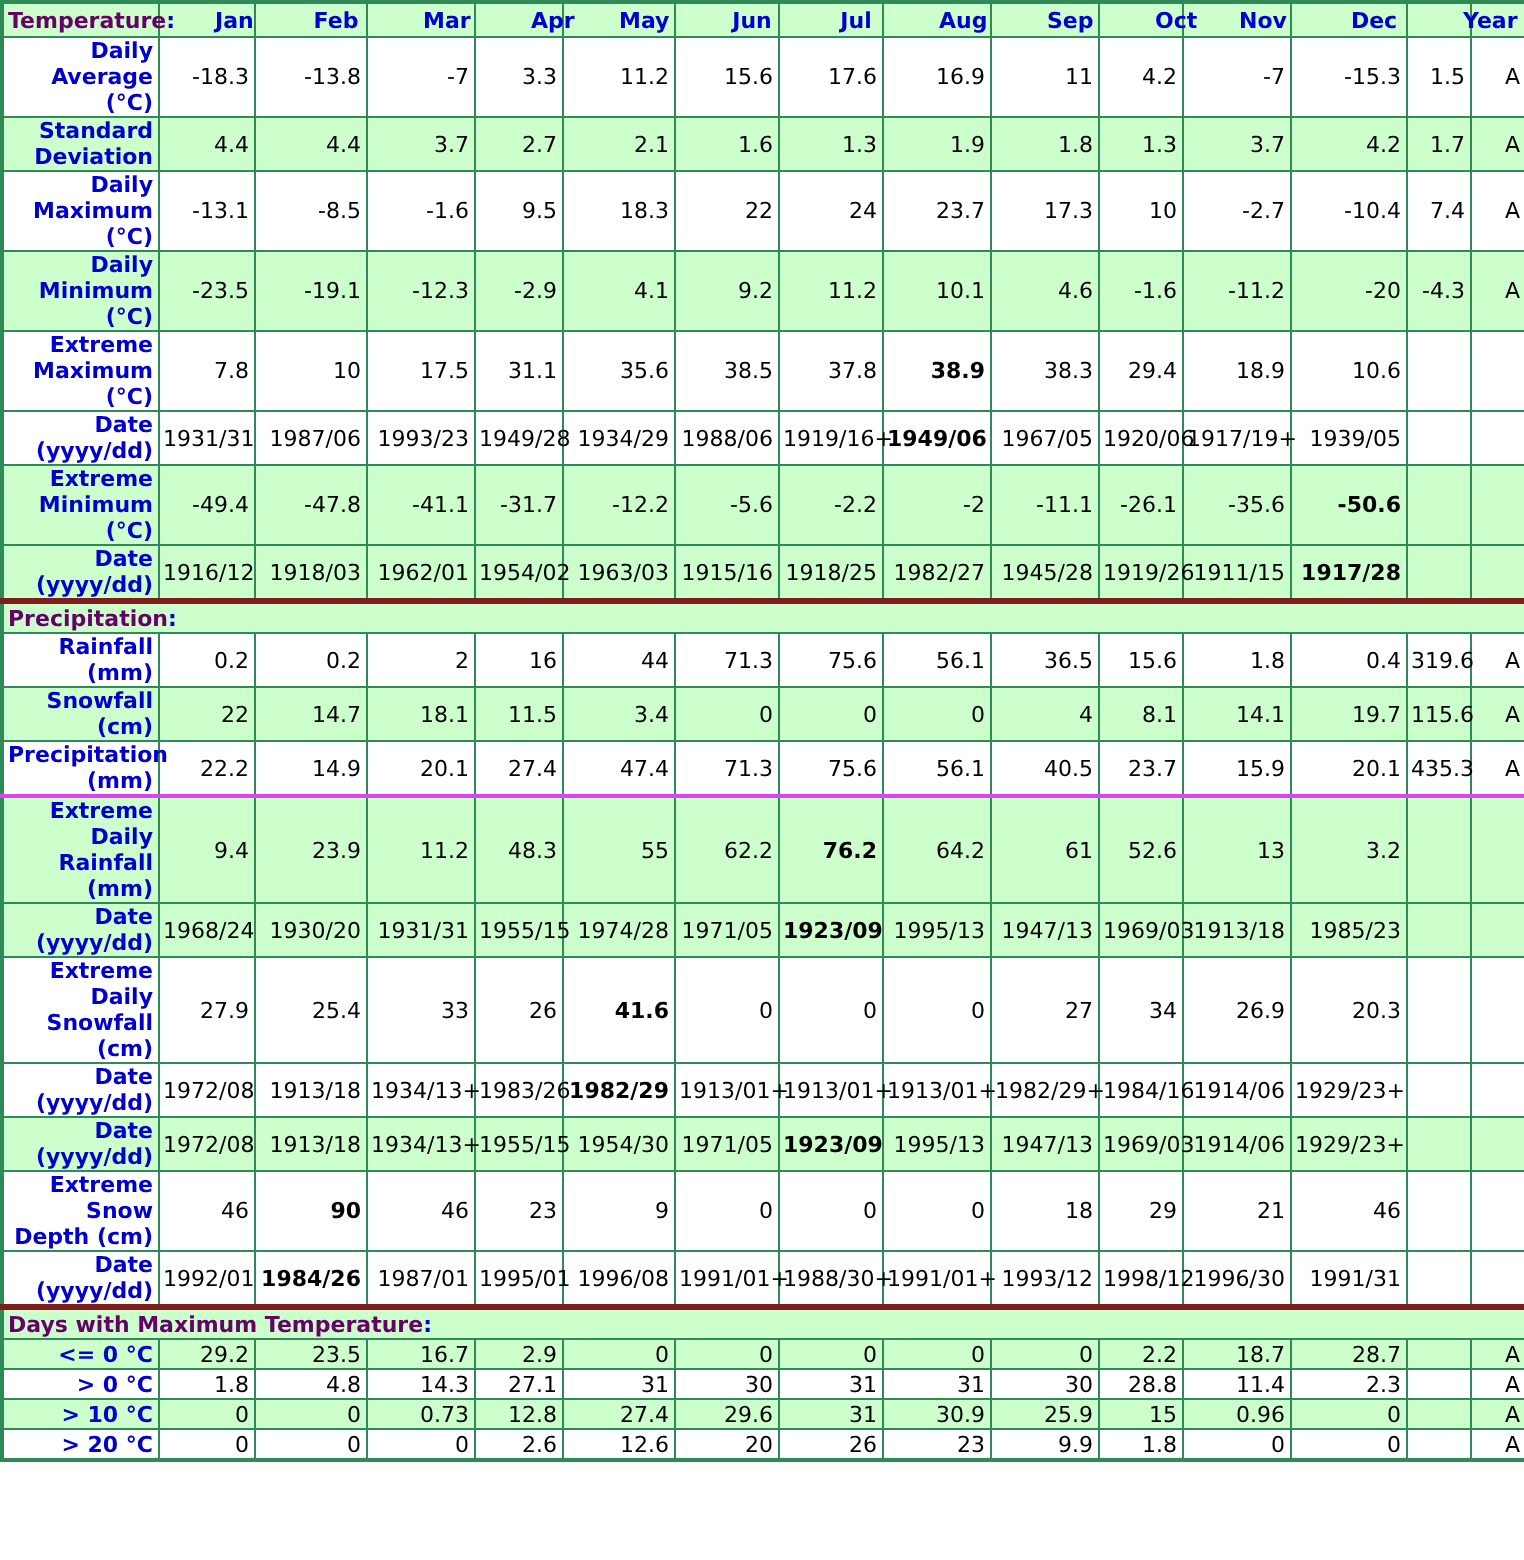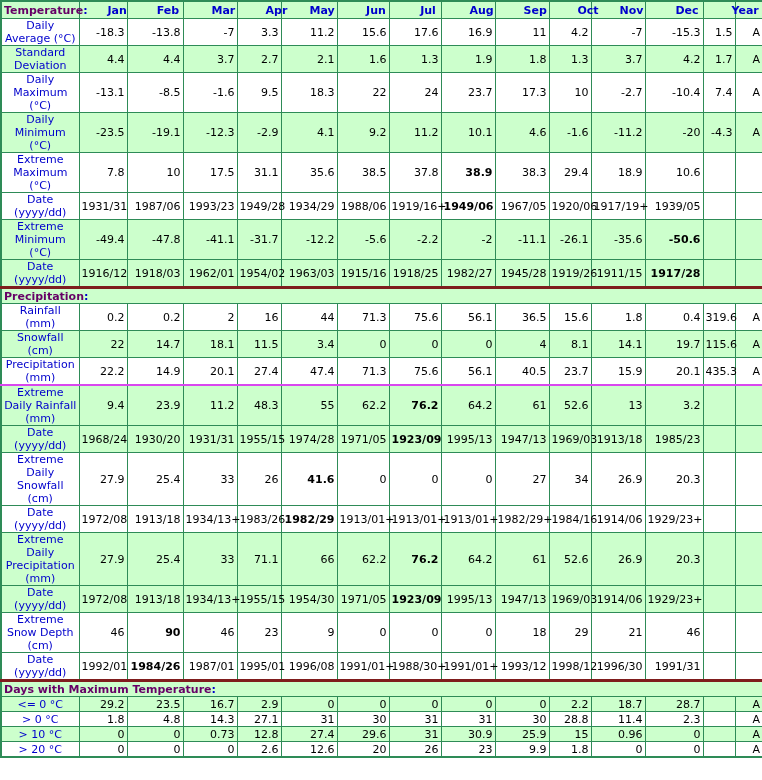--- a/index.html
+++ b/index.html
@@ -13,21 +13,21 @@
   }
   table.climate td, table.climate th {
     border:1px solid #2e8b57;
     padding:0 2px;
     line-height:13px;
     color:#000;
   }
   table.climate td.num { text-align:right; }
   table.climate td.code { text-align:right; }
   table.climate td.label {
-    color:#0000cc; font-weight:normal; text-align:center; vertical-align:middle;margin-top:16px;
+    color:#0000cc; font-weight:bold; text-align:right; vertical-align:middle;margin-top:16px;
   }
   table.climate th.month {
     color:#0000cc; font-weight:bold; text-align:center; background:#ccffcc;
     height:16px;
     padding-left:28px;
   }
   tr.w td { background:#ffffff; }
   tr.g td { background:#ccffcc; }
   tr.section td {
     background:#ccffcc; text-align:left; height:14px;
@@ -336,37 +336,20 @@
         <td class="num">1913/01+</td>
         <td class="num">1913/01+</td>
         <td class="num">1913/01+</td>
         <td class="num">1982/29+</td>
         <td class="num">1984/16</td>
         <td class="num">1914/06</td>
         <td class="num">1929/23+</td>
         <td class="num"></td>
         <td class="code"></td>
       </tr>
-      <tr class="g h3">
-        <td class="label">Extreme Daily Precipitation (mm)</td>
-        <td class="num">27.9</td>
-        <td class="num">25.4</td>
-        <td class="num">33</td>
-        <td class="num">71.1</td>
-        <td class="num">66</td>
-        <td class="num">62.2</td>
-        <td class="num b">76.2</td>
-        <td class="num">64.2</td>
-        <td class="num">61</td>
-        <td class="num">52.6</td>
-        <td class="num">26.9</td>
-        <td class="num">20.3</td>
-        <td class="num"></td>
-        <td class="code"></td>
-      </tr>
       <tr class="g h2">
         <td class="label">Date (yyyy/dd)</td>
         <td class="num">1972/08</td>
         <td class="num">1913/18</td>
         <td class="num">1934/13+</td>
         <td class="num">1955/15</td>
         <td class="num">1954/30</td>
         <td class="num">1971/05</td>
         <td class="num b">1923/09</td>
         <td class="num">1995/13</td>

